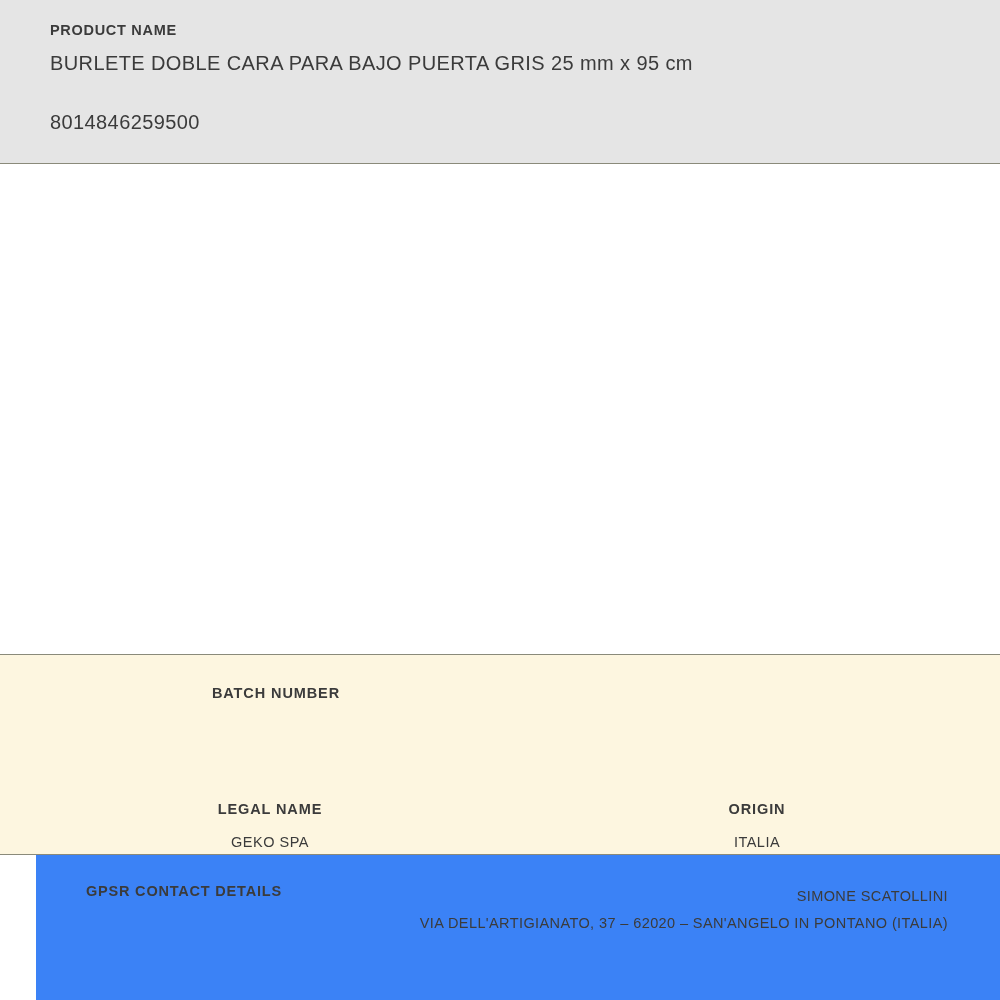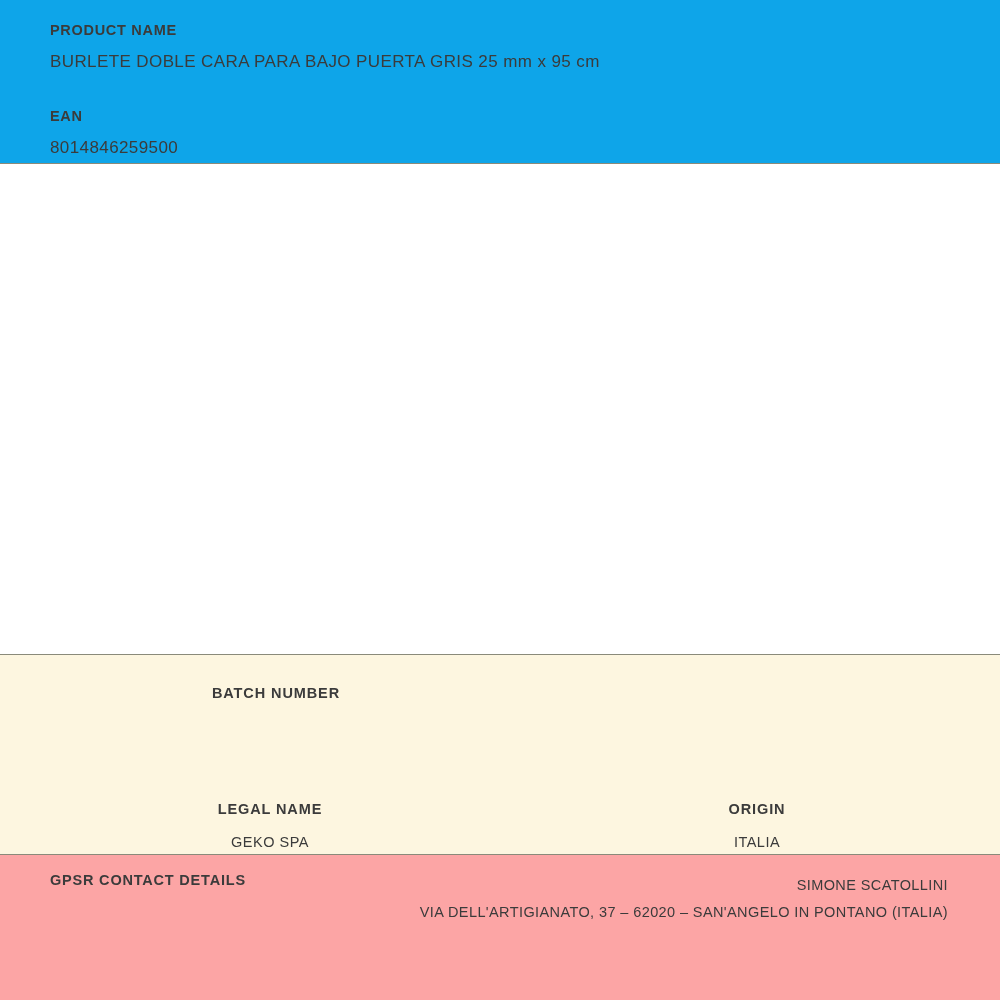--- a/index.html
+++ b/index.html
@@ -18,37 +18,37 @@
   .sheet {
     width: 1000px;
     height: 1000px;
     display: flex;
     flex-direction: column;
     position: relative;
   }
 
   
   .top-section {
-    background: #0ea5e9;
+    background: #e5e5e5;
     padding: 22px 50px 0 50px;
     height: 164px;
     box-sizing: border-box;
     border-bottom: 1px solid #8a8a7a;
   }
 
   .field-label {
     font-size: 14.5px;
     font-weight: bold;
     letter-spacing: 0.7px;
     color: #3b3b3b;
     margin: 0 0 14px 0;
   }
 
   .field-value {
-    font-size: 17px;
+    font-size: 20px;
     letter-spacing: 0.4px;
     color: #3b3b3b;
     margin: 0;
   }
 
   .block-spacer {
     height: 36px;
   }
 
   
@@ -98,27 +98,28 @@
     color: #3b3b3b;
     margin: 6px;
     min-height: 17px;
   }
 
   .col-a { transform: translateX(-1px); }
   .col-b { transform: translateX(0px); }
 
   
   .footer {
-    background: #fca5a5;
+    background: #3b82f6;
     height: 145px;
     box-sizing: border-box;
-    padding: 17px 52px 0 50px;
+    padding: 28px 52px 0 50px;
     display: flex;
     justify-content: space-between;
     align-items: flex-start;
+    margin-left: 36px;
   }
 
   .footer-label {
     font-size: 14.5px;
     font-weight: bold;
     letter-spacing: 0.8px;
     color: #3b3b3b;
     white-space: nowrap;
   }
 
@@ -139,21 +140,20 @@
 
 <div class="sheet">
 
   <div class="top-section">
     <div>
       <p class="field-label">PRODUCT NAME</p>
       <p class="field-value">BURLETE DOBLE CARA PARA BAJO PUERTA GRIS 25 mm x 95 cm</p>
     </div>
     <div class="block-spacer"></div>
     <div>
-      <p class="field-label">EAN</p>
       <p class="field-value">8014846259500</p>
     </div>
   </div>
 
   <div class="middle-blank"></div>
 
   <div class="details-section">
     <div class="details-grid details-row-1">
       <div class="col-a">
         <p class="detail-title">BATCH NUMBER</p>

